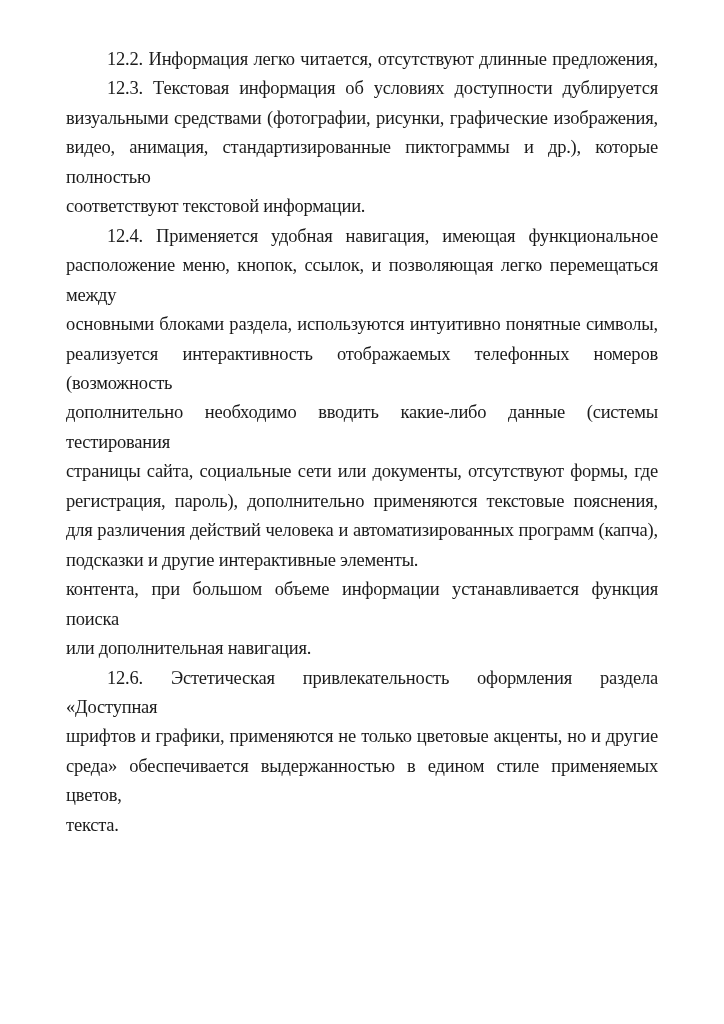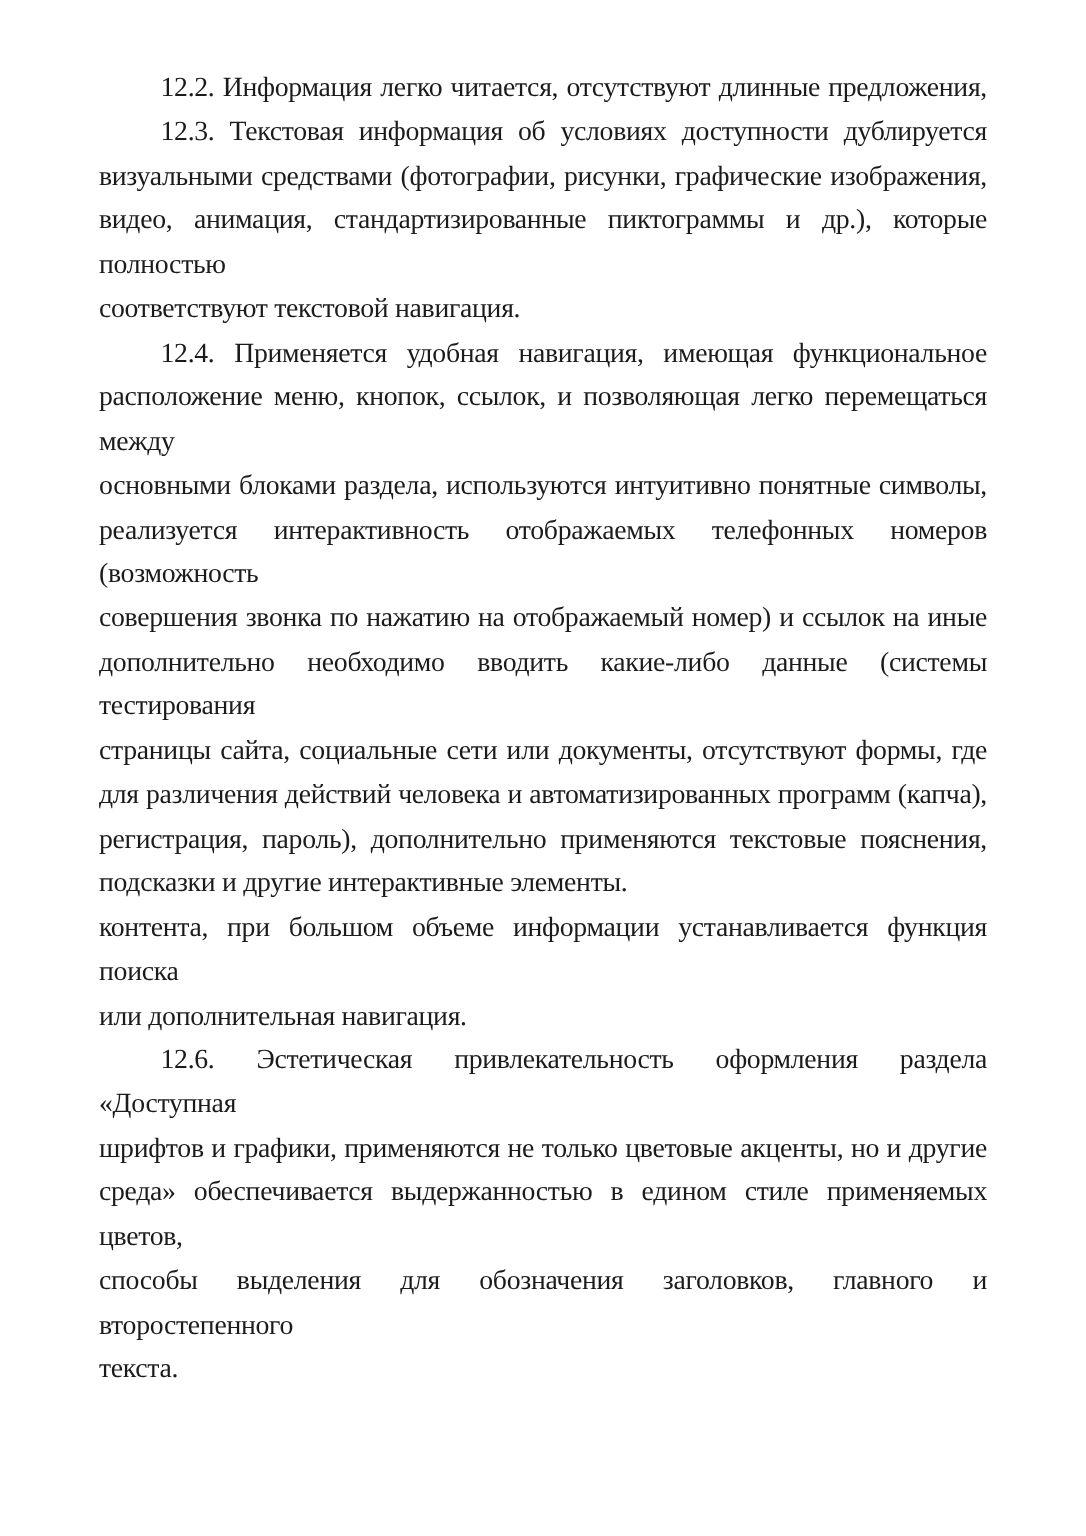--- a/index.html
+++ b/index.html
@@ -47,39 +47,37 @@
 
 <div class="page" style="background: rgb(255, 255, 255);">
   <div class="text-block" style="color: rgb(27, 27, 27);">
       <div class="paragraph">
         <div class="line first">12.2. Информация легко читается, отсутствуют длинные предложения,</div>
       </div>
       <div class="paragraph">
         <div class="line first">12.3. Текстовая информация об условиях доступности дублируется</div>
         <div class="line">визуальными средствами (фотографии, рисунки, графические изображения,</div>
         <div class="line">видео, анимация, стандартизированные пиктограммы и др.), которые полностью</div>
-        <div class="line lastline">соответствуют текстовой навигация.</div>
+        <div class="line lastline">соответствуют текстовой информации.</div>
       </div>
       <div class="paragraph">
         <div class="line first">12.4. Применяется удобная навигация, имеющая функциональное</div>
         <div class="line">расположение меню, кнопок, ссылок, и позволяющая легко перемещаться между</div>
         <div class="line">основными блоками раздела, используются интуитивно понятные символы,</div>
         <div class="line">реализуется интерактивность отображаемых телефонных номеров (возможность</div>
-        <div class="line">совершения звонка по нажатию на отображаемый номер) и ссылок на иные</div>
         <div class="line">дополнительно необходимо вводить какие-либо данные (системы тестирования</div>
         <div class="line">страницы сайта, социальные сети или документы, отсутствуют формы, где</div>
+        <div class="line">регистрация, пароль), дополнительно применяются текстовые пояснения,</div>
         <div class="line">для различения действий человека и автоматизированных программ (капча),</div>
-        <div class="line">регистрация, пароль), дополнительно применяются текстовые пояснения,</div>
         <div class="line lastline">подсказки и другие интерактивные элементы.</div>
       </div>
       <div class="paragraph">
         <div class="line">контента, при большом объеме информации устанавливается функция поиска</div>
         <div class="line lastline">или дополнительная навигация.</div>
       </div>
       <div class="paragraph">
         <div class="line first">12.6. Эстетическая привлекательность оформления раздела «Доступная</div>
         <div class="line">шрифтов и графики, применяются не только цветовые акценты, но и другие</div>
         <div class="line">среда» обеспечивается выдержанностью в едином стиле применяемых цветов,</div>
-        <div class="line">способы выделения для обозначения заголовков, главного и второстепенного</div>
         <div class="line lastline">текста.</div>
       </div>
     </div>
 </div>
 
 </body></html>

